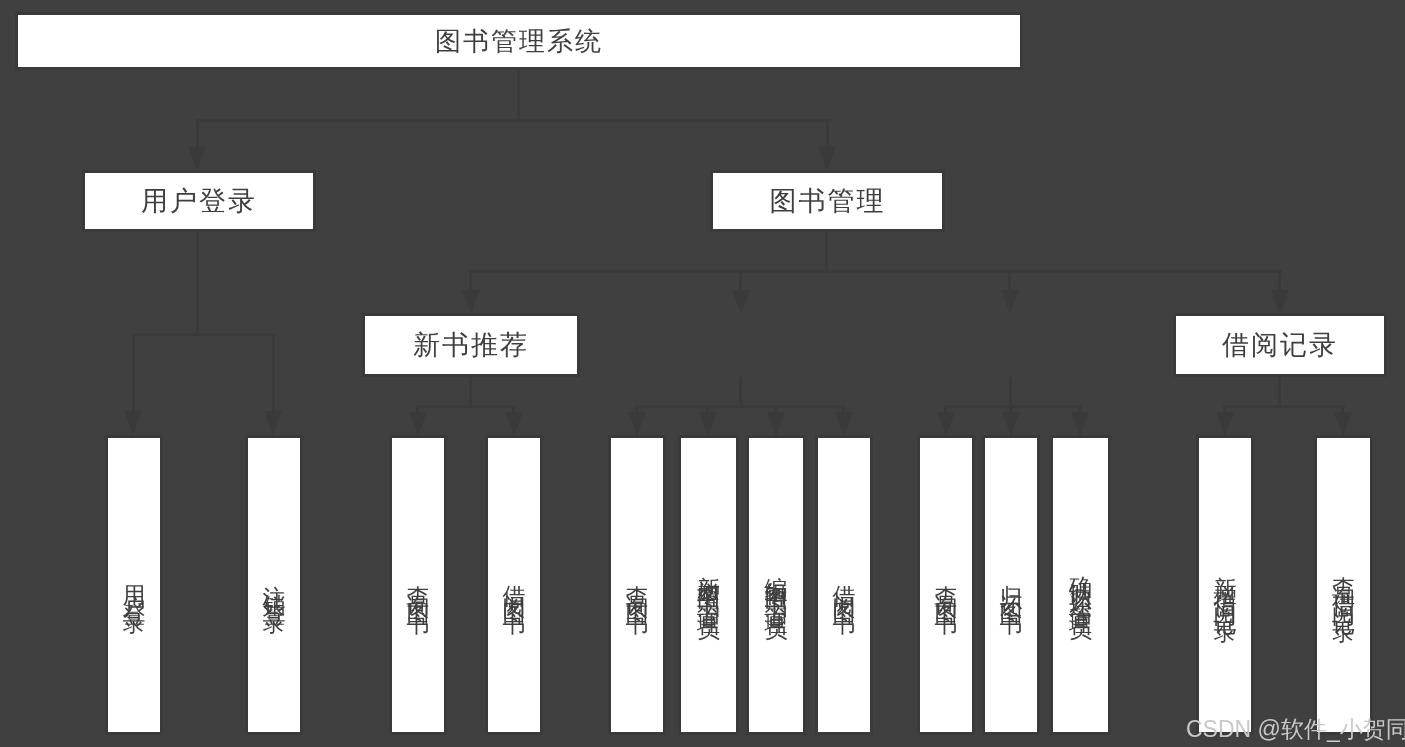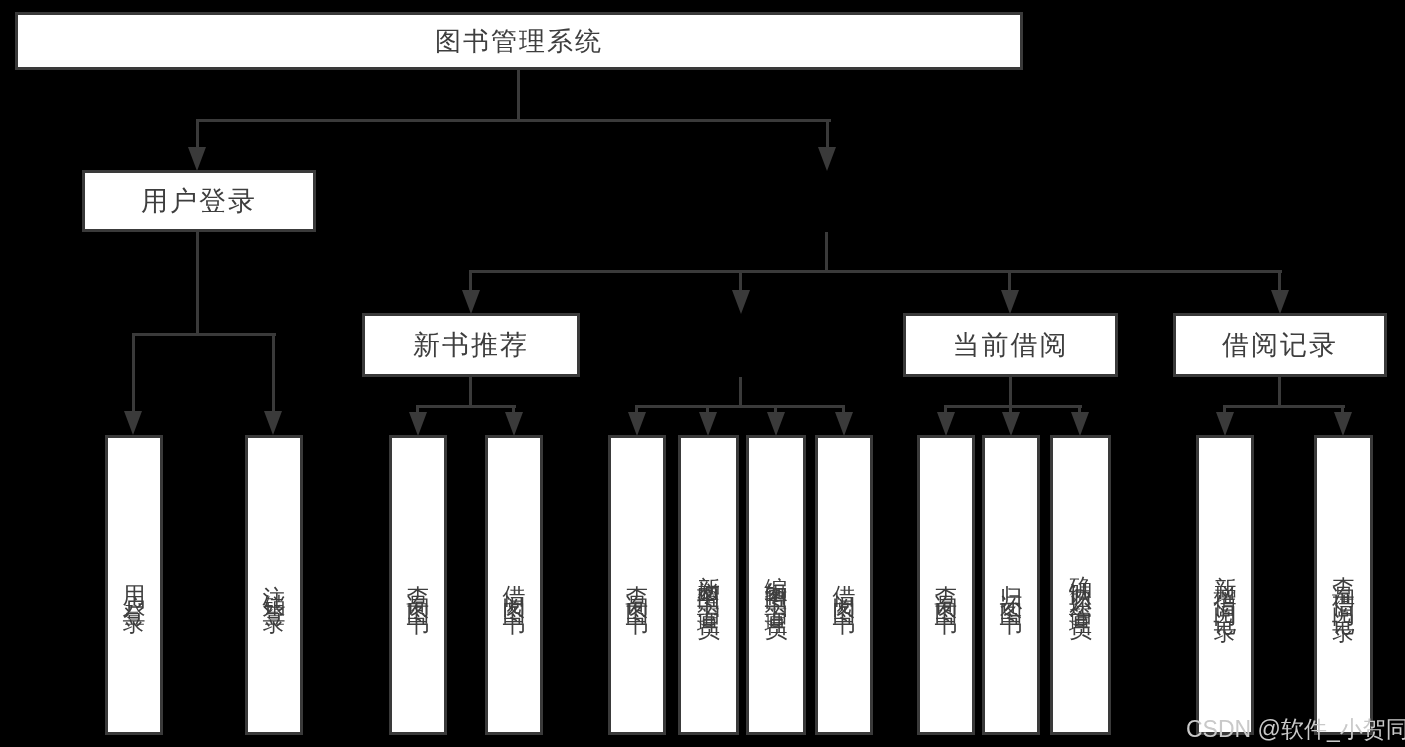--- a/index.html
+++ b/index.html
@@ -1,17 +1,17 @@
 <!DOCTYPE html>
 <html><head>
 <meta charset="utf-8">
 <style>
   html,body{margin:0;padding:0;background:#ffffff;}
   .canvas{
-    position:relative;width:1405px;height:747px;background:#000000;
+    position:relative;width:1405px;height:747px;background:#404040;
     font-family:"Liberation Sans","DejaVu Sans",sans-serif;overflow:hidden;
   }
   .node{
     position:absolute;box-sizing:border-box;background:#ffffff;
     border:3px solid #3a3a3a;color:#3e3e3e;
     display:flex;align-items:center;justify-content:center;
   }
   .hnode{font-size:27px;letter-spacing:2px;}
   .rootnode{font-size:26px;letter-spacing:2px;}
   .vnode{font-size:23px;}
@@ -36,26 +36,26 @@
 
 <div class="canvas">
 
   <div class="node rootnode" style="left:15px;top:12px;width:1008px;height:58px;">
     <span class="hlabel">图书管理系统</span>
   </div>
 
   <div class="node hnode" style="left:82px;top:170px;width:234px;height:62px;">
     <span>用户登录</span>
   </div>
+  <div class="node hnode" style="left:710px;top:170px;width:235px;height:62px;">
+    <span>图书管理</span>
+  </div>
 
   <div class="node hnode" style="left:362px;top:313px;width:218px;height:64px;">
     <span>新书推荐</span>
-  </div>
-  <div class="node hnode" style="left:903px;top:313px;width:215px;height:64px;">
-    <span>当前借阅</span>
   </div>
   <div class="node hnode" style="left:1173px;top:313px;width:214px;height:64px;">
     <span>借阅记录</span>
   </div>
 
   <div class="node vnode" style="left:105px;top:435px;width:58px;height:300px;">
     <span class="vlabel">用户登录</span>
   </div>
   <div class="node vnode" style="left:245px;top:435px;width:58px;height:300px;">
     <span class="vlabel">注销登录</span>

